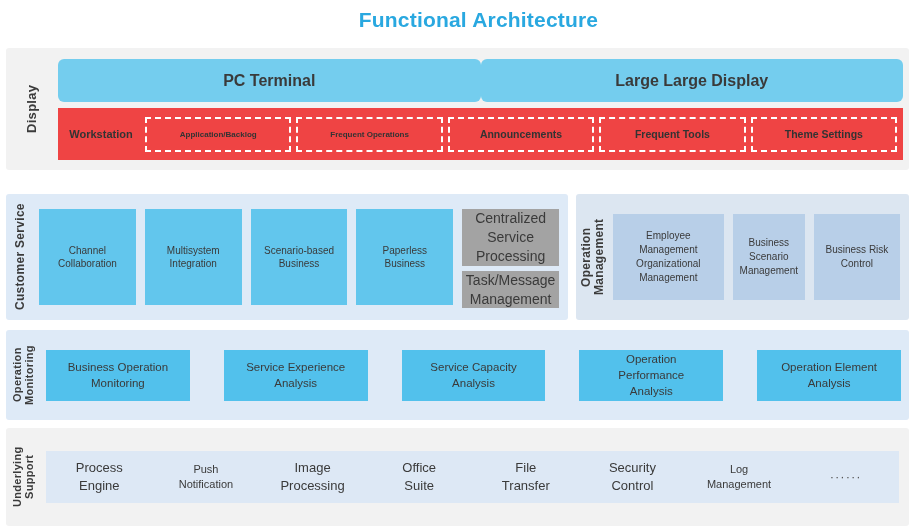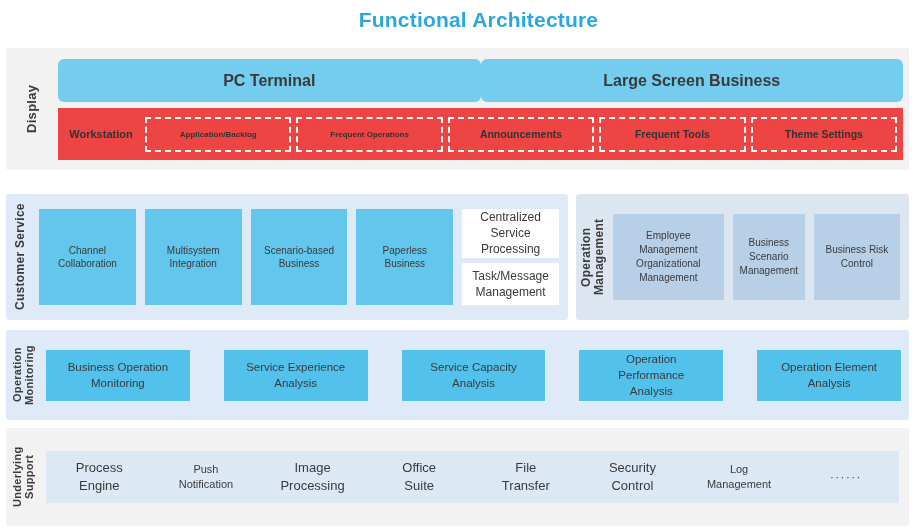--- a/index.html
+++ b/index.html
@@ -98,24 +98,24 @@
     display: flex; align-items: center; justify-content: center;
     text-align: center; line-height: 1.35;
     color: #3a3a3a; font-size: 10px;
   }
   .cs-stack {
     flex: 1 1 0; height: 96px;
     display: flex; flex-direction: column; gap: 5px;
   }
   .cs-stack .cs-sub {
     flex: 1 1 0;
-    background: #ffffff;
+    background: #a3a3a3;
     display: flex; align-items: center; justify-content: center;
     text-align: center; line-height: 1.35;
-    color: #3a3a3a; font-size: 12px;
+    color: #3a3a3a; font-size: 14px;
   }
 
   
   #om-band {
     left: 576px; top: 194px; width: 333px; height: 126px;
     background: #dce6f1;
   }
   #om-band .vlabel { width: 34px; font-size: 12px; }
   .om-inner {
     flex: 1 1 auto; display: flex; align-items: center;
@@ -175,21 +175,21 @@
 
 <div class="page">
 
   <div class="title">Functional Architecture</div>
 
   <div class="band" id="display-band">
     <div class="vlabel">Display</div>
     <div class="display-inner">
       <div class="terminal-row">
         <div class="terminal-box">PC Terminal</div>
-        <div class="terminal-box">Large Screen Business</div>
+        <div class="terminal-box">Large Large Display</div>
       </div>
       <div class="workstation-row">
         <div class="ws-label">Workstation</div>
         <div class="ws-chip sm">Application/Backlog</div>
         <div class="ws-chip sm">Frequent Operations</div>
         <div class="ws-chip lg">Announcements</div>
         <div class="ws-chip lg">Frequent Tools</div>
         <div class="ws-chip lg">Theme Settings</div>
       </div>
     </div>

